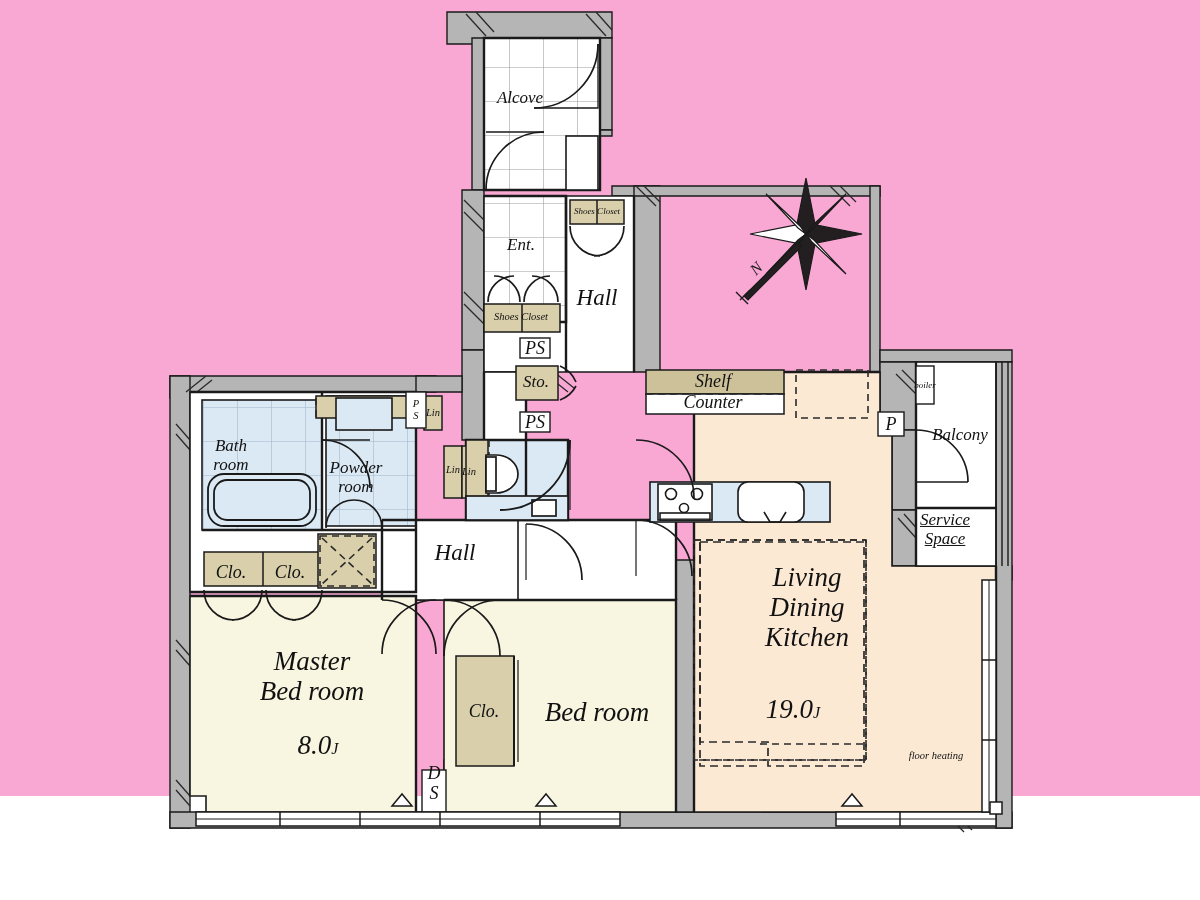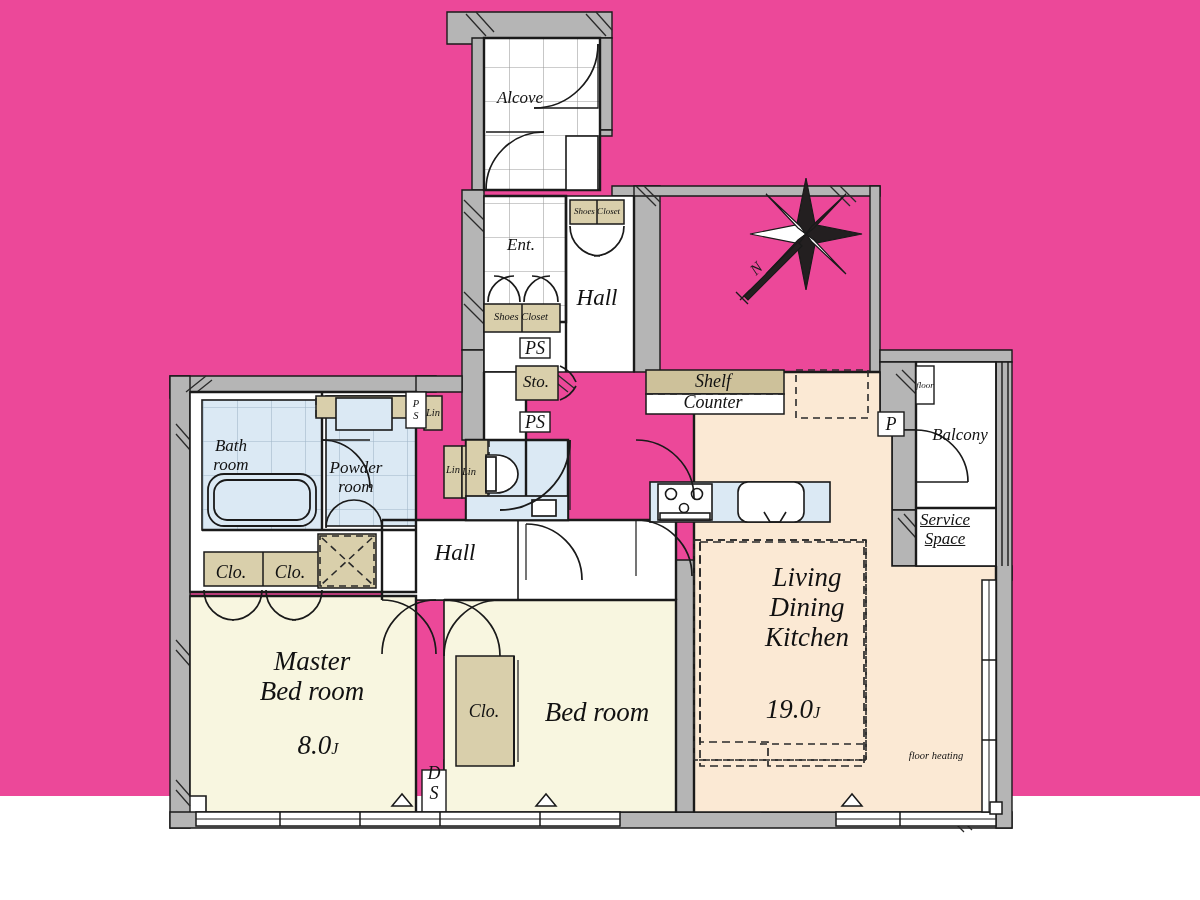--- a/index.html
+++ b/index.html
@@ -1,17 +1,17 @@
 <!DOCTYPE html>
 <html><head>
 <meta charset="utf-8">
 <style>
   html,body{margin:0;padding:0;background:#ffffff;}
   body{width:1200px;height:900px;overflow:hidden;font-family:"Liberation Serif",serif;}
-  #plan{position:relative;width:1200px;height:796px;background:#ec4899;}
+  #plan{position:relative;width:1200px;height:796px;background:#f9a8d4;}
   svg.layer{position:absolute;left:0;top:0;width:1200px;height:900px;}
   .lbl{position:absolute;color:#111;font-family:"Liberation Serif",serif;font-style:italic;
        white-space:nowrap;line-height:1.12;text-align:center;}
   .lbl.ctr{transform:translate(-50%,-50%);}
   .room-big{font-size:27px;}
   .room-mid{font-size:23px;}
   .room-sm{font-size:17px;}
   .room-xs{font-size:18px;}
   .room-xxs{font-size:10.5px;}
   .room-tiny{font-size:9px;}
@@ -353,21 +353,21 @@
   <div class="lbl ctr rot90 room-xxs" style="left:453px;top:470px;">Lin</div>
   <div class="lbl ctr rot90 room-xxs" style="left:469px;top:472px;">Lin</div>
 
   <div class="lbl ctr room-xs" style="left:231px;top:572px;">Clo.</div>
   <div class="lbl ctr room-xs" style="left:290px;top:572px;">Clo.</div>
   <div class="lbl ctr room-xs" style="left:484px;top:711px;">Clo.</div>
 
   <div class="lbl ctr room-xs" style="left:713px;top:381px;">Shelf</div>
   <div class="lbl ctr room-xs" style="left:713px;top:402px;">Counter</div>
 
-  <div class="lbl ctr rot90 room-tiny" style="left:925px;top:385px;">floor</div>
+  <div class="lbl ctr rot90 room-tiny" style="left:925px;top:385px;">boiler</div>
   <div class="lbl ctr room-xs" style="left:891px;top:424px;">P</div>
 
   <div class="lbl ctr room-xs" style="left:434px;top:783px;">
     <div>D</div>
     <div>S</div>
   </div>
 
   <div class="lbl ctr room-xxs" style="left:936px;top:756px;">floor heating</div>
 
   <svg class="layer" viewBox="0 0 1200 900">

